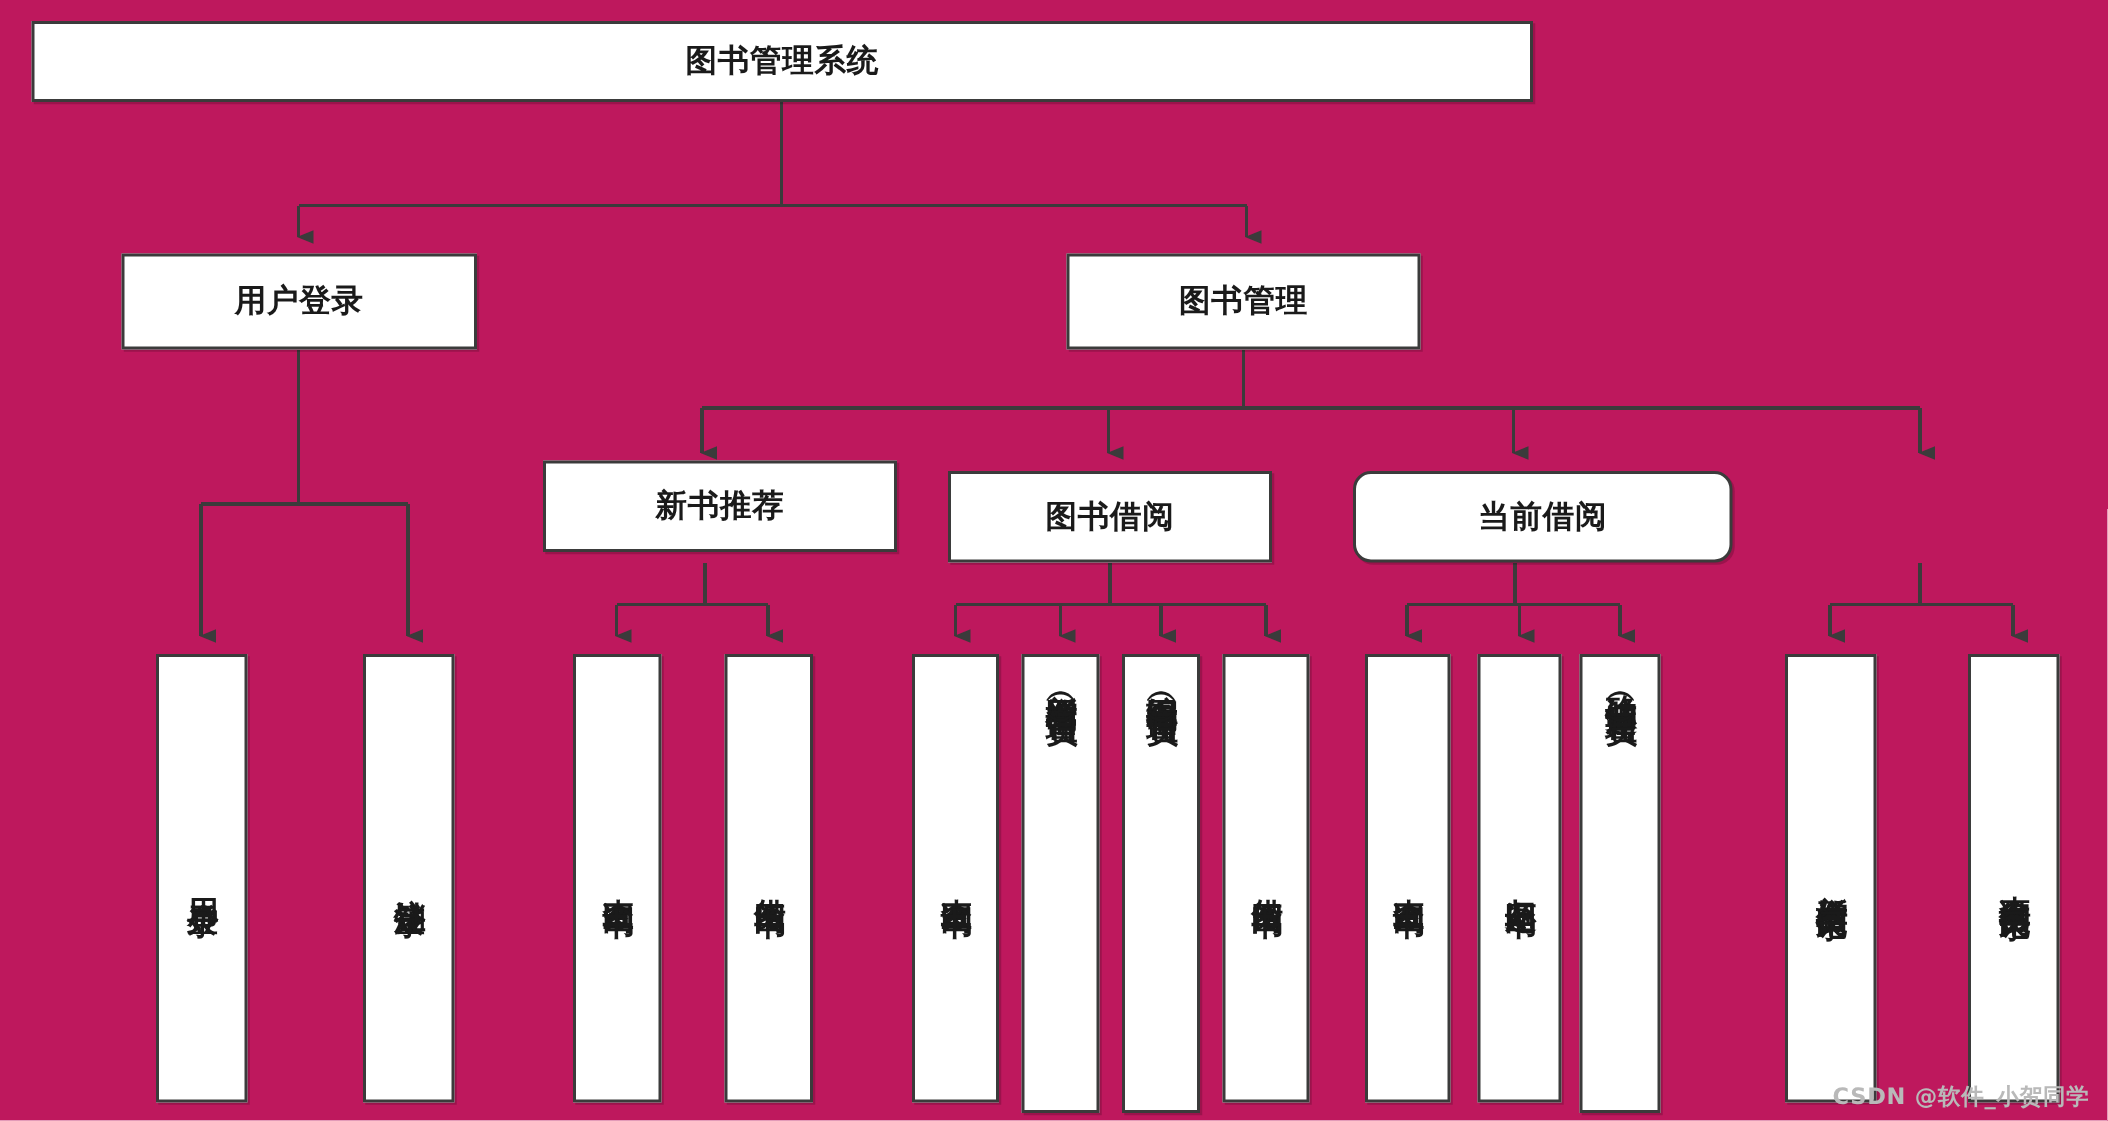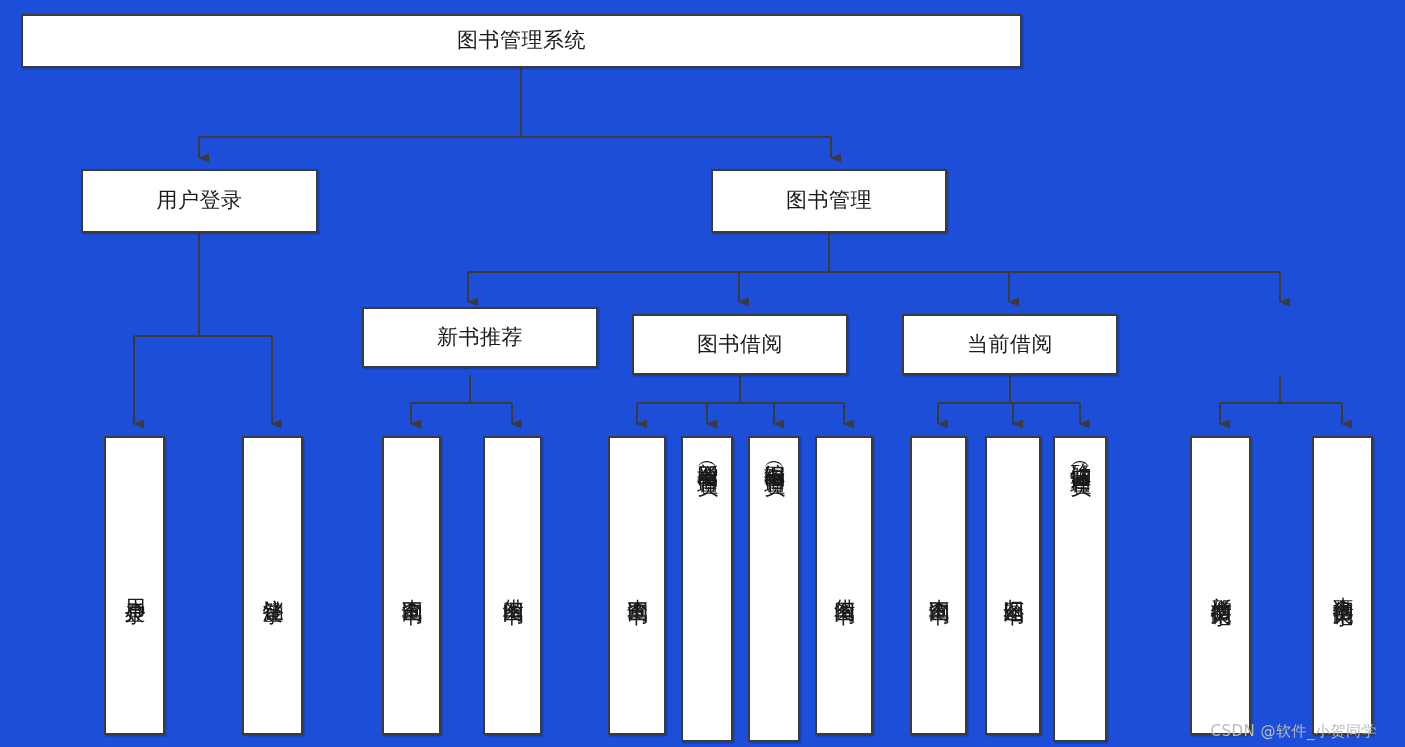--- a/index.html
+++ b/index.html
@@ -7,22 +7,23 @@
     padding: 0;
     background: #ffffff;
   }
   body {
     font-family: "DejaVu Sans", "Liberation Sans", sans-serif;
   }
   #canvas {
     position: relative;
     width: 1405px;
     height: 747px;
-    background: #1d4ed8;
+    background: #be185d;
     overflow: hidden;
+    font-weight: bold;
   }
   svg.wires {
     position: absolute;
     left: 0;
     top: 0;
     width: 1405px;
     height: 747px;
   }
   .node {
     position: absolute;
@@ -53,21 +54,21 @@
     color: #1a1a1a;
     line-height: 1.12;
     letter-spacing: 2px;
   }
   .node.leaf.centered {
     align-items: center;
     padding-top: 0;
   }
   .watermark {
     position: absolute;
-    right: 28px;
+    right: 12px;
     bottom: 6px;
     font-size: 15px;
     color: #b9b9b9;
     letter-spacing: 0.5px;
     white-space: nowrap;
     margin-left: 25px;
   }
 </style>
 </head>
 <body>
@@ -134,21 +135,21 @@
   <div class="node" style="left:711px; top:169px; width:236px; height:64px;text-align:right;">
     <span class="label-h">图书管理</span>
   </div>
 
   <div class="node" style="left:362px; top:307px; width:236px; height:61px;">
     <span class="label-h">新书推荐</span>
   </div>
   <div class="node" style="left:632px; top:314px; width:216px; height:61px;align-items:center;">
     <span class="label-h">图书借阅</span>
   </div>
-  <div class="node" style="left:902px; top:314px; width:216px; height:61px;">
+  <div class="node" style="left:902px; top:314px; width:253px; height:61px;border-radius:12px;">
     <span class="label-h">当前借阅</span>
   </div>
 
   <div class="node leaf centered" style="left:104px; top:436px; width:61px; height:299px;">
     <span class="label-v">用户登录</span>
   </div>
   <div class="node leaf centered" style="left:242px; top:436px; width:61px; height:299px;">
     <span class="label-v">注销登录</span>
   </div>
 

